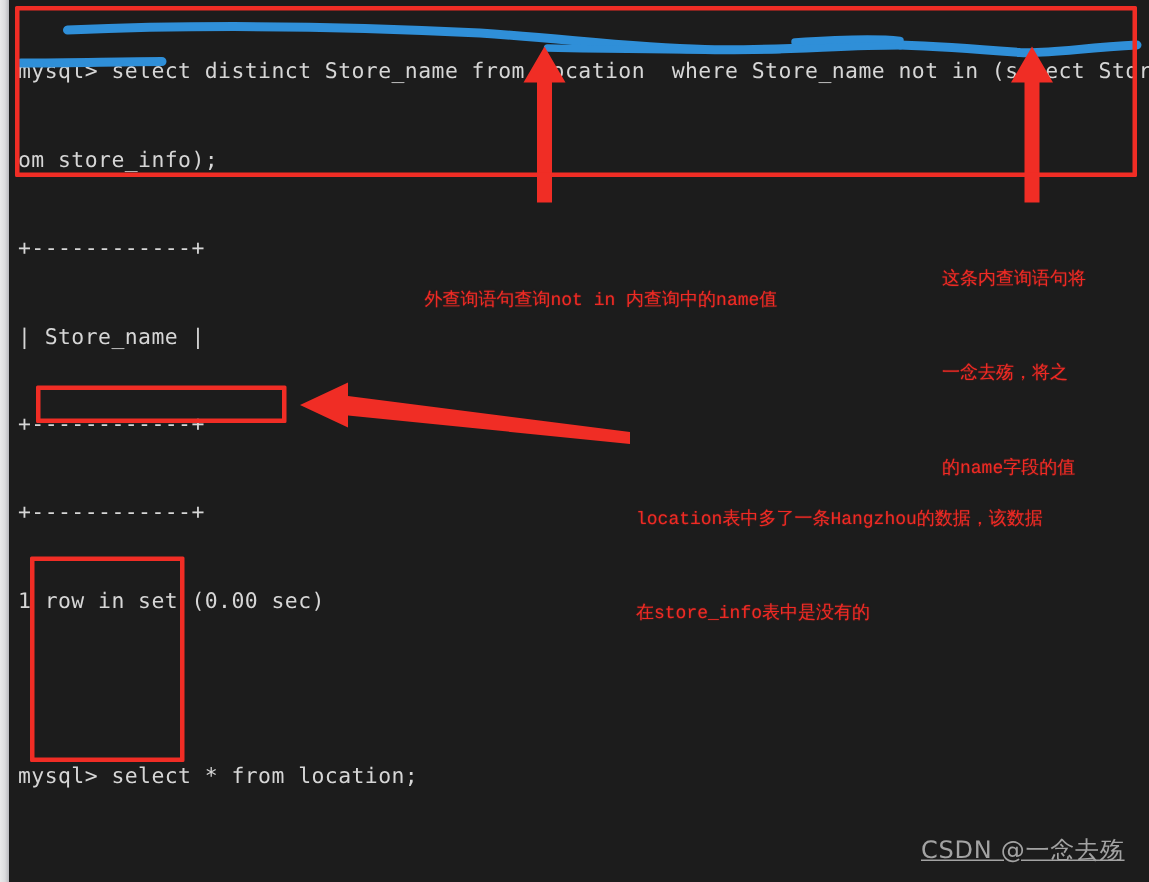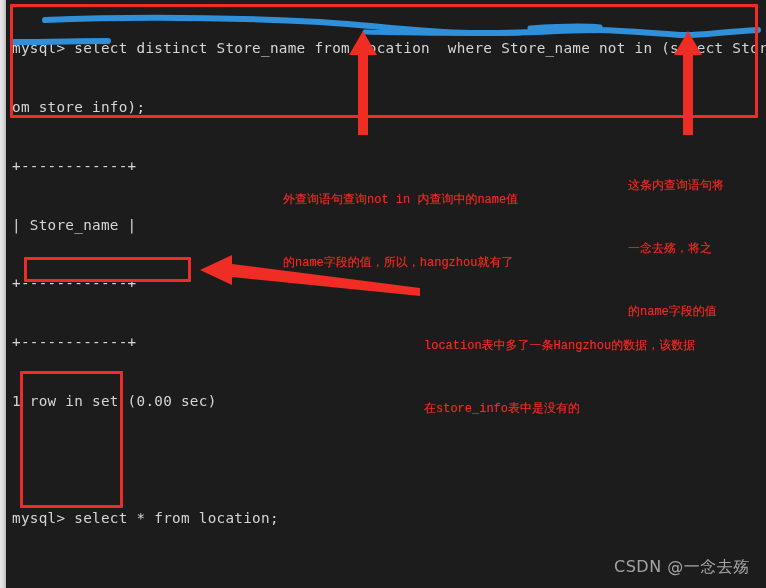--- a/index.html
+++ b/index.html
@@ -64,20 +64,21 @@
     border-radius: 1px;
   }
   .watermark {
     position: absolute;
     color: #c9c9c9;
     opacity: .78;
     font-family: "DejaVu Sans", "Liberation Sans", sans-serif;
     font-size: 16px;
     letter-spacing: .5px;
     white-space: pre;
+    text-decoration: underline;
   }
   svg.ann-svg {
     position: absolute;
     left: 0; top: 0;
     width: 766px; height: 588px;
     overflow: visible;
   }
 </style>
 </head>
 <body>
@@ -151,21 +152,20 @@
         <polygon points="200,270 232,255 232,264 420,288 420,296 232,277 232,285"></polygon>
       </g>
     </svg>
 
     <div class="red-box" style="left:10px; top:4px; width:748px; height:114px;"></div>
     <div class="red-box" style="left:24px; top:257px; width:167px; height:25px;"></div>
     <div class="red-box" style="left:20px; top:371px; width:103px; height:137px;"></div>
 
     <div class="ann-text" style="left:283px; top:148px;">
       <div>外查询语句查询not in 内查询中的name值</div>
-      <div>的name字段的值，所以，hangzhou就有了</div>
     </div>
 
     <div class="ann-text" style="left:628px; top:134px;">
       <div>这条内查询语句将</div>
       <div>一念去殇，将之</div>
       <div>的name字段的值</div>
     </div>
 
     <div class="ann-text" style="left:424px; top:294px;">
       <div>location表中多了一条Hangzhou的数据，该数据</div>

